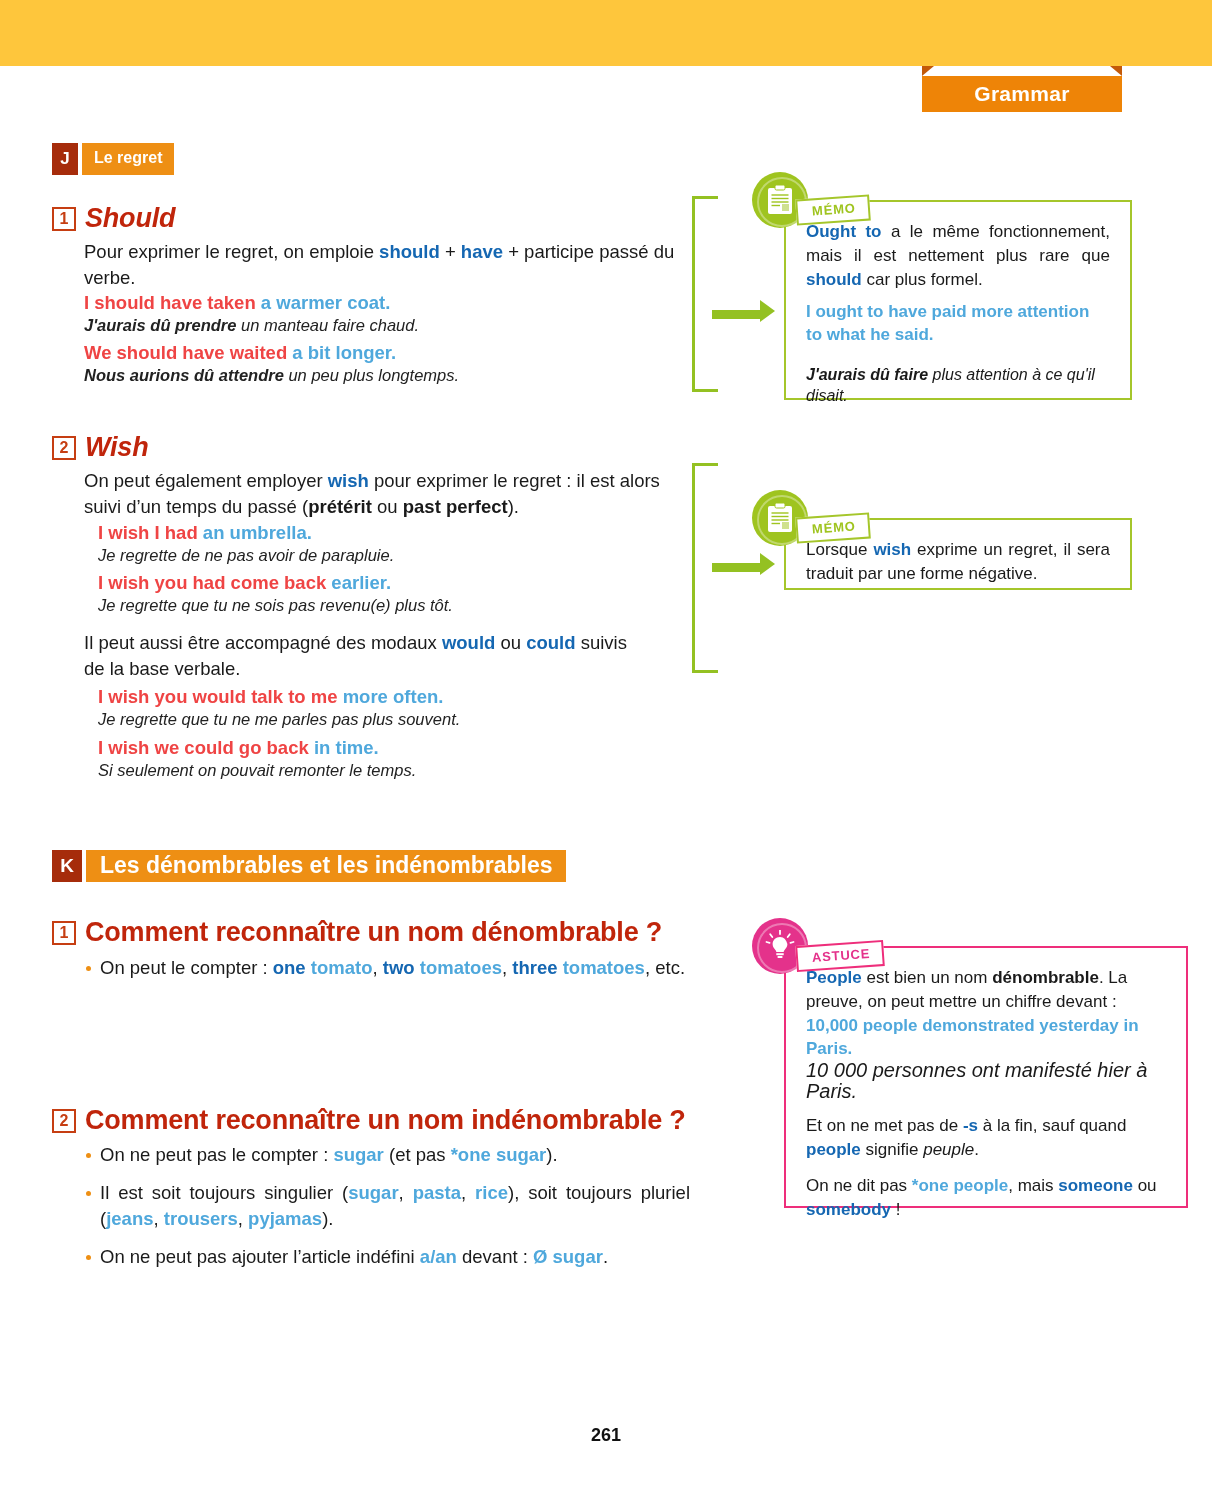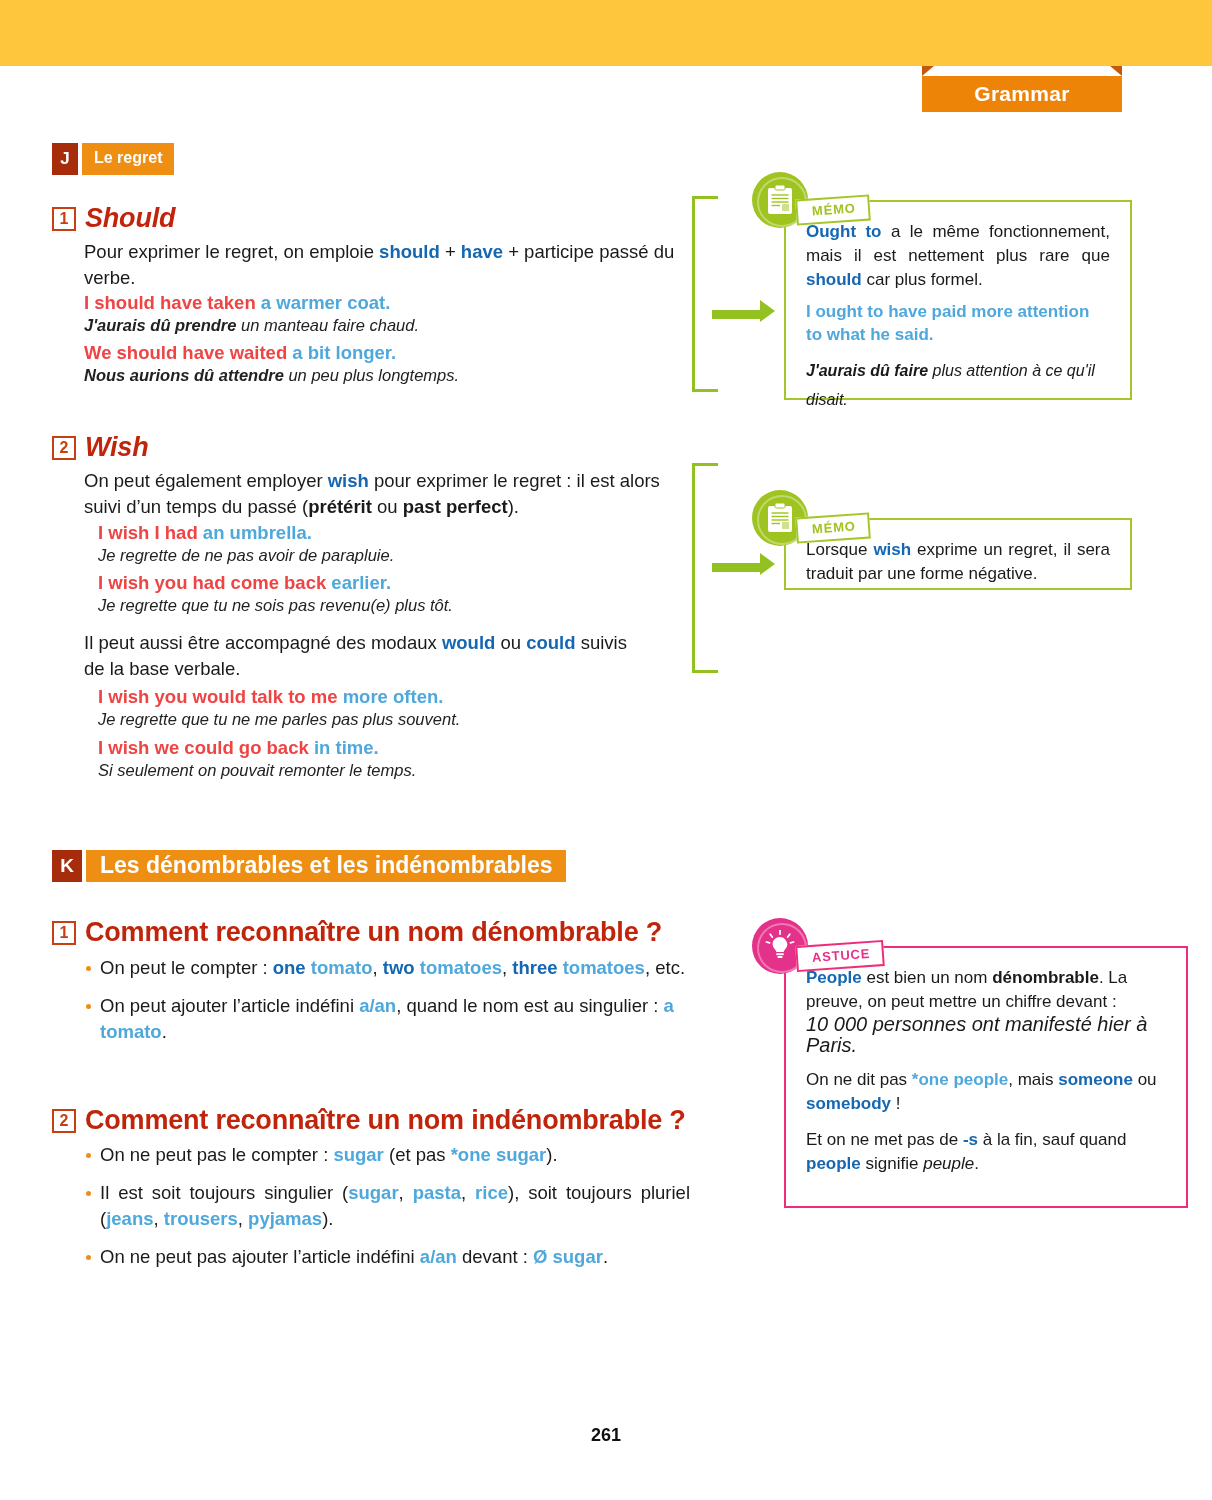--- a/index.html
+++ b/index.html
@@ -213,21 +213,21 @@
     </svg>
   </div>
   <div class="badge-tab">MÉMO</div>
   <div class="box" style="width:348px; height:200px;">
     <div style="text-align:justify;">
       <span class="blue">Ought to</span><span> a le même fonctionnement, mais il est nettement plus rare que </span><span class="blue">should</span><span> car plus formel.</span>
     </div>
     <div style="margin-top:8px; color:#4FA8DC; font-weight:bold; line-height:23px;">
       <span class="dk">I ought to have paid</span><span> more attention to what he said.</span>
     </div>
-    <div style="font-style:italic; font-size:16px; line-height:29px; margin-top:10px;">
+    <div style="font-style:italic; font-size:16px; line-height:21px; margin-top:18px;">
       <b>J'aurais dû faire</b><span> plus attention à ce qu'il disait.</span>
     </div>
   </div>
 </div>
 
 <div class="subhead" style="left:52px; top:432px;">
   <div class="subnum">2</div>
   <div class="subtitle-it">Wish</div>
 </div>
 
@@ -292,23 +292,20 @@
 </div>
 
 <div class="subhead" style="left:52px; top:917px;">
   <div class="subnum">1</div>
   <div class="subtitle-ro">Comment reconnaître un nom dénombrable ?</div>
 </div>
 
 <div class="blist" style="left:84px; top:955px; width:606px;">
   <div class="bitem">
     On peut le compter&nbsp;: <span class="blue">one</span> <span class="lblue">tomato</span>, <span class="blue">two</span> <span class="lblue">tomatoes</span>, <span class="blue">three</span> <span class="lblue">tomatoes</span>, etc.
-  </div>
-  <div class="bitem">
-    On peut ajouter l’article indéfini <span class="lblue">a/an</span>, quand le nom est au singulier&nbsp;: <span class="lblue">a tomato</span>.
   </div>
 </div>
 
 <div class="subhead" style="left:52px; top:1105px;">
   <div class="subnum">2</div>
   <div class="subtitle-ro">Comment reconnaître un nom indénombrable ?</div>
 </div>
 
 <div class="blist" style="left:84px; top:1142px; width:606px;">
   <div class="bitem">
@@ -336,23 +333,26 @@
         <line x1="1.5" y1="12" x2="4.6" y2="12.8"></line>
         <line x1="28.5" y1="12" x2="25.4" y2="12.8"></line>
       </g>
     </svg>
   </div>
   <div class="badge-tab">ASTUCE</div>
   <div class="box" style="width:404px; height:262px;">
     <div>
       <span class="blue">People</span><span> est bien un nom </span><span class="bk">dénombrable</span><span>. La preuve, on peut mettre un chiffre devant :</span>
     </div>
+    <div style="color:#4FA8DC; font-weight:bold; line-height:23px;">
+      <span class="dk">10,000 people</span><span> demonstrated yesterday in Paris.</span>
+    </div>
     <div style="font-style:italic; font-size:20px; line-height:21px;">10 000 personnes ont manifesté hier à Paris.</div>
     <div style="margin-top:12px;">
+      <span>Et on ne met pas de </span><span class="blue">-s</span><span> à la fin, sauf quand </span><span class="blue">people</span><span> signifie </span><i>peuple</i><span>.</span>
+    </div>
+    <div style="margin-top:12px;">
       <span>On ne dit pas </span><span class="lblue">*one people</span><span>, mais </span><span class="blue">someone</span><span> ou </span><span class="blue">somebody</span><span> !</span>
     </div>
-    <div style="margin-top:12px;">
-      <span>Et on ne met pas de </span><span class="blue">-s</span><span> à la fin, sauf quand </span><span class="blue">people</span><span> signifie </span><i>peuple</i><span>.</span>
-    </div>
   </div>
 </div>
 
 <div class="pageno">261</div>
 
 </body></html>

